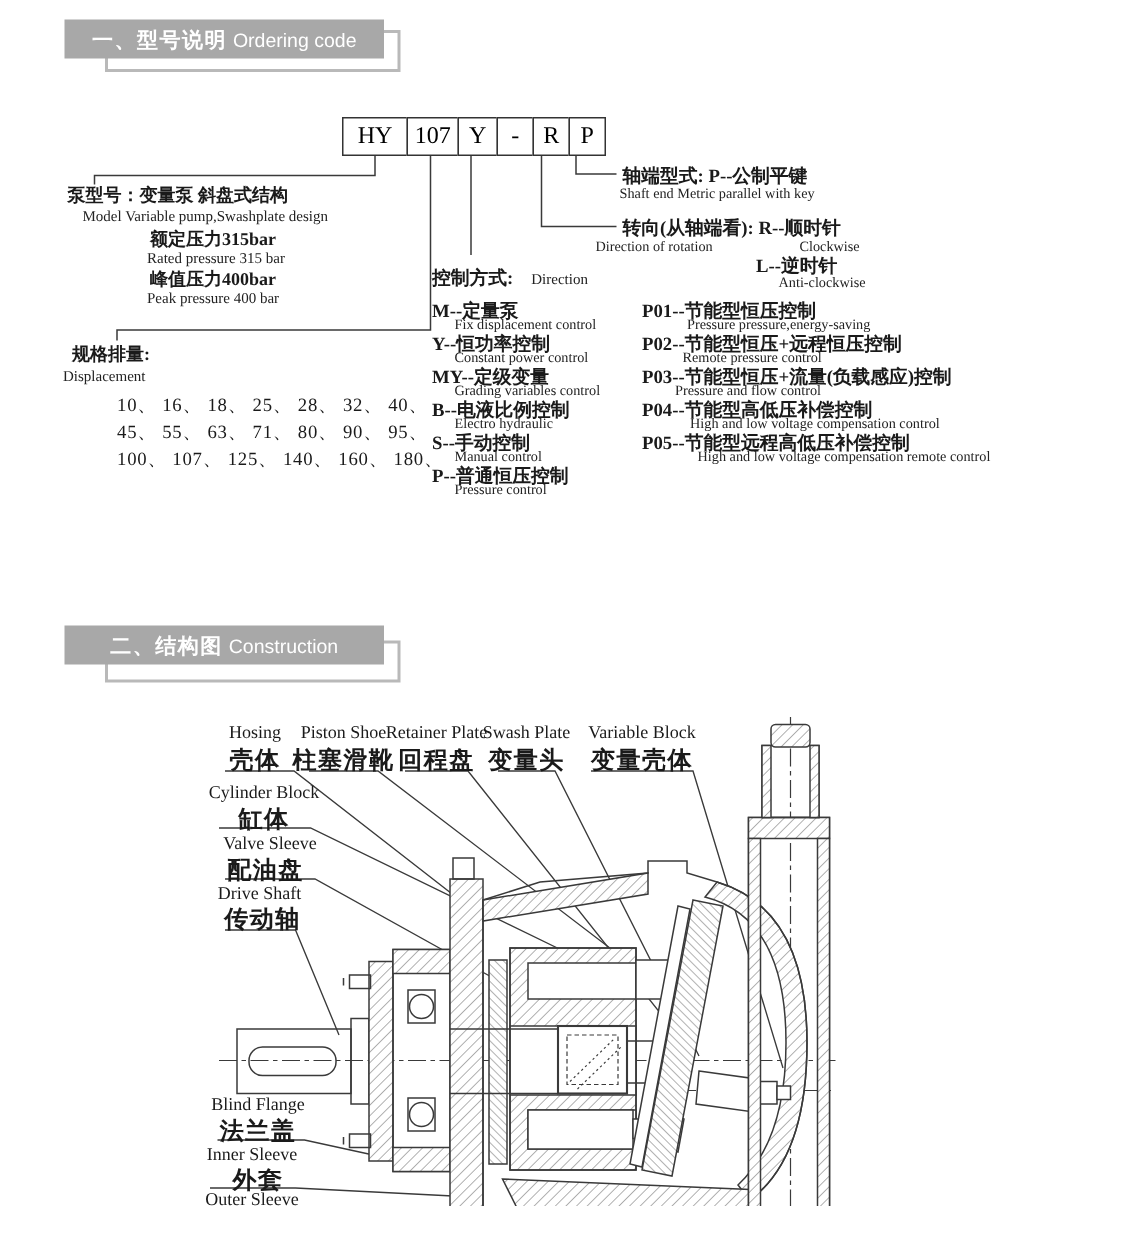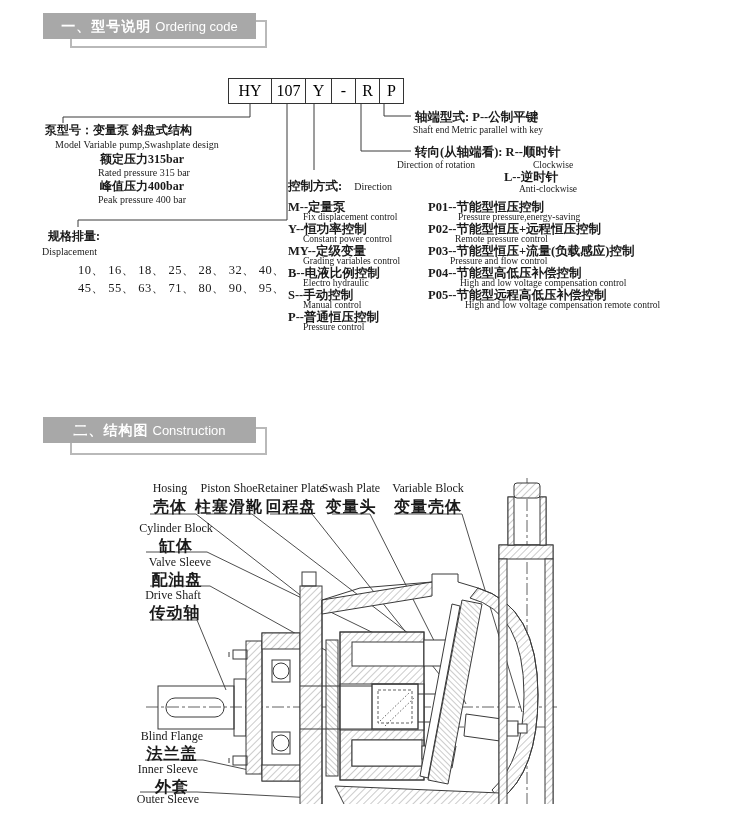--- a/index.html
+++ b/index.html
@@ -178,20 +178,21 @@
   <div class="abs txt en10" style="left:55px;top:139px">Model  Variable pump,Swashplate design</div>
   <div class="abs txt cn13" style="left:100px;top:151px">额定压力315bar</div>
   <div class="abs txt en10" style="left:98px;top:167px">Rated pressure 315 bar</div>
   <div class="abs txt cn13" style="left:100px;top:178px">峰值压力400bar</div>
   <div class="abs txt en10" style="left:98px;top:194px">Peak pressure 400 bar</div>
 
   <div class="abs txt cn13" style="left:48px;top:228px">规格排量:</div>
   <div class="abs txt en10" style="left:42px;top:246px">Displacement</div>
   <div class="abs txt num" style="left:78px;top:262px">10、 16、 18、 25、 28、 32、 40、</div>
   <div class="abs txt num" style="left:78px;top:280px">45、 55、 63、 71、 80、 90、 95、</div>
+  <div class="abs txt num" style="left:78px;top:298px">100、 107、 125、 140、 160、 180、</div>
 
   <div class="abs txt" style="left:288px;top:176px">
     <span class="cn">控制方式:</span>
     <span class="en10" style="margin-left:8px">Direction</span>
   </div>
   <div class="abs txt cn" style="left:288px;top:199px">M--定量泵</div>
   <div class="abs txt en" style="left:303px;top:212px">Fix displacement control</div>
   <div class="abs txt cn" style="left:288px;top:221px">Y--恒功率控制</div>
   <div class="abs txt en" style="left:303px;top:234px">Constant power control</div>
   <div class="abs txt cn" style="left:288px;top:243px">MY--定级变量</div>

